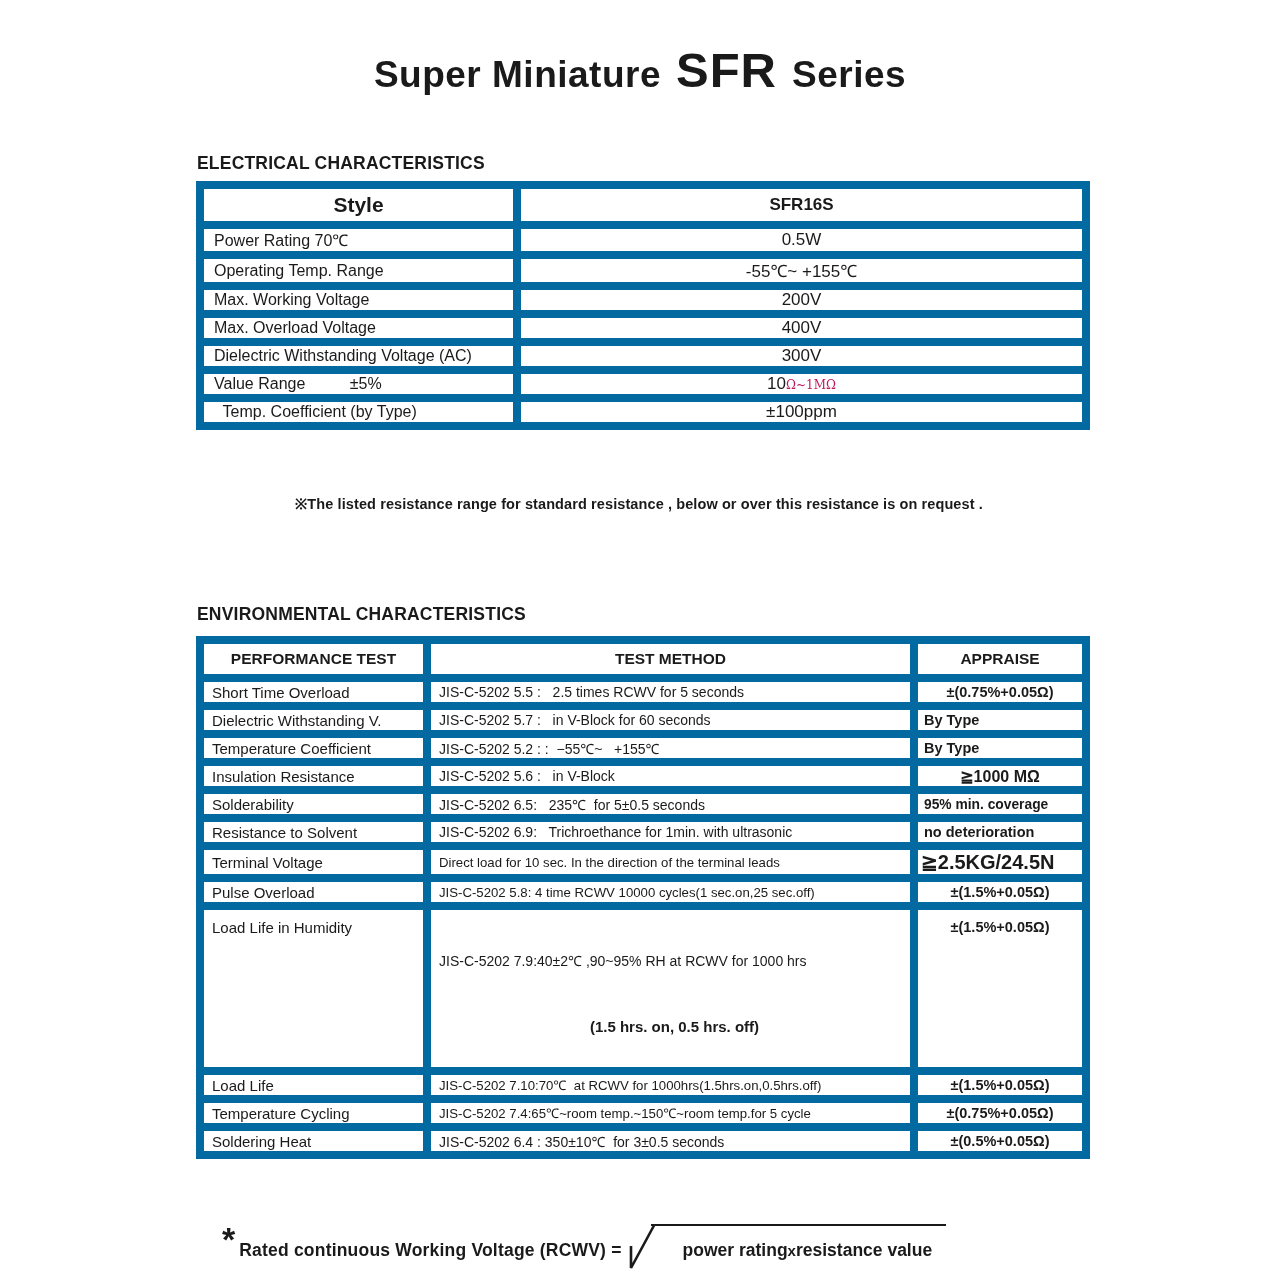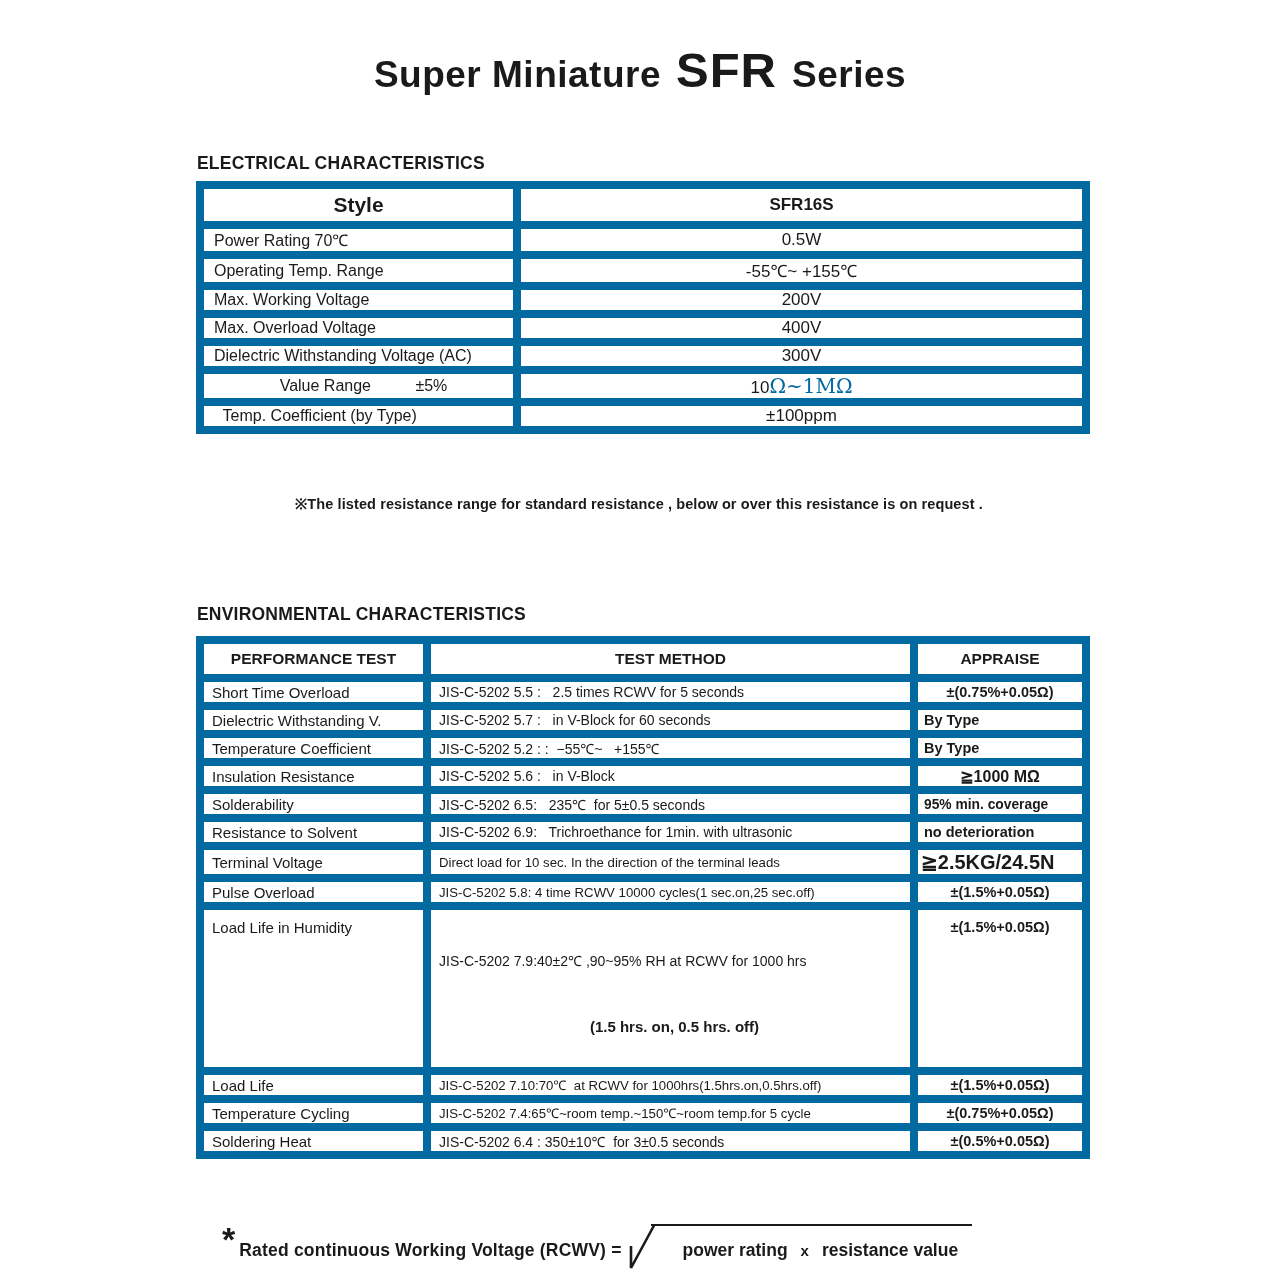--- a/index.html
+++ b/index.html
@@ -22,22 +22,22 @@
   td, th { border:8px solid #0369a1; overflow:hidden; }
 
   .tbl1 { position:absolute; left:196px; top:181px; width:886px; border:3px solid #1a1a1a; }
   .tbl1 col.c1 { width:317px; } .tbl1 col.c2 { width:569px; }
   .tbl1 th { height:40px; border-bottom:3px solid #1a1a1a; }
   .tbl1 th.style-h  { font-size:21px; font-weight:bold; text-align:center; border-right:3px solid #1a1a1a; }
   .tbl1 th.model-h  { font-size:17px; font-weight:bold; text-align:center; }
   .tbl1 td { height:21px; }
   .tbl1 td.lbl { font-size:16px; padding-left:10px; white-space:pre; border-right:3px solid #1a1a1a; }
   .tbl1 td.val { font-size:17px; text-align:center; }
-  .tbl1 tr.thick-top td { border-top:3px solid #0f766e;text-align:center; }
-  .serif2 { font-family:"DejaVu Serif", serif; color:#0369a1; font-size:20px; }
+  .tbl1 tr.thick-top td { border-top:3px solid #0f766e; }
+  .serif2 { font-family:"DejaVu Serif", serif; color:#be185d; font-size:12px; }
 
   .note { position:absolute; left:196px; top:493px; width:886px; text-align:center; font-size:14.5px; font-weight:bold; letter-spacing:0.1px; }
 
   .tbl2 { position:absolute; left:196px; top:636px; width:886px; border:3px solid #1a1a1a; }
   .tbl2 col.c1 { width:227px; } .tbl2 col.c2 { width:487px; } .tbl2 col.c3 { width:172px; }
   .tbl2 th { height:38px; font-size:15.5px; font-weight:bold; text-align:center; }
   .tbl2 th.b-r, .tbl2 td.b-r { border-right:3px solid #1a1a1a; }
   .tbl2 td { height:28px; }
   .tbl2 td.test { font-size:15px; padding-left:8px; white-space:pre; }
   .tbl2 td.meth { font-size:14px; padding-left:8px; white-space:pre; }
@@ -47,21 +47,21 @@
   .tbl2 tr.thick-top td { border-top:3px solid #1a1a1a; }
   .tbl2 tr.tall td { height:76px; vertical-align:top; padding-top:9px; }
   .meth-line2 { text-align:center; font-weight:bold; font-size:15px; margin-top:16px; white-space:pre; }
 
   
   .footer { position:absolute; left:222px; top:1224px; display:flex; align-items:flex-start; }
   .footer .star { font-size:34px; font-weight:bold; line-height:1; margin-top:-2px; }
   .footer .flabel { font-size:17.5px; font-weight:bold; margin:16px 6px 0 4px; letter-spacing:0.2px; white-space:pre; }
   .radical { position:relative; display:flex; align-items:flex-start; margin-top:0; }
   .radical svg { display:block; }
-  .radicand { border-top:2.5px solid #1a1a1a; padding:14px 14px 0 32px; margin-left:-7px; display:flex; gap:13px; align-items:baseline; }
+  .radicand { border-top:2.5px solid #1a1a1a; padding:14px 14px 0 32px; margin-left:-7px; display:flex; align-items:baseline; }
   .radicand span { font-size:17.5px; font-weight:bold; white-space:pre; }
   .radicand .mult { font-size:15px; font-weight:900; }
 </style>
 </head>
 <body>
 
 <div class="page">
 
   <div class="title">
     <span class="t1">Super Miniature</span>

